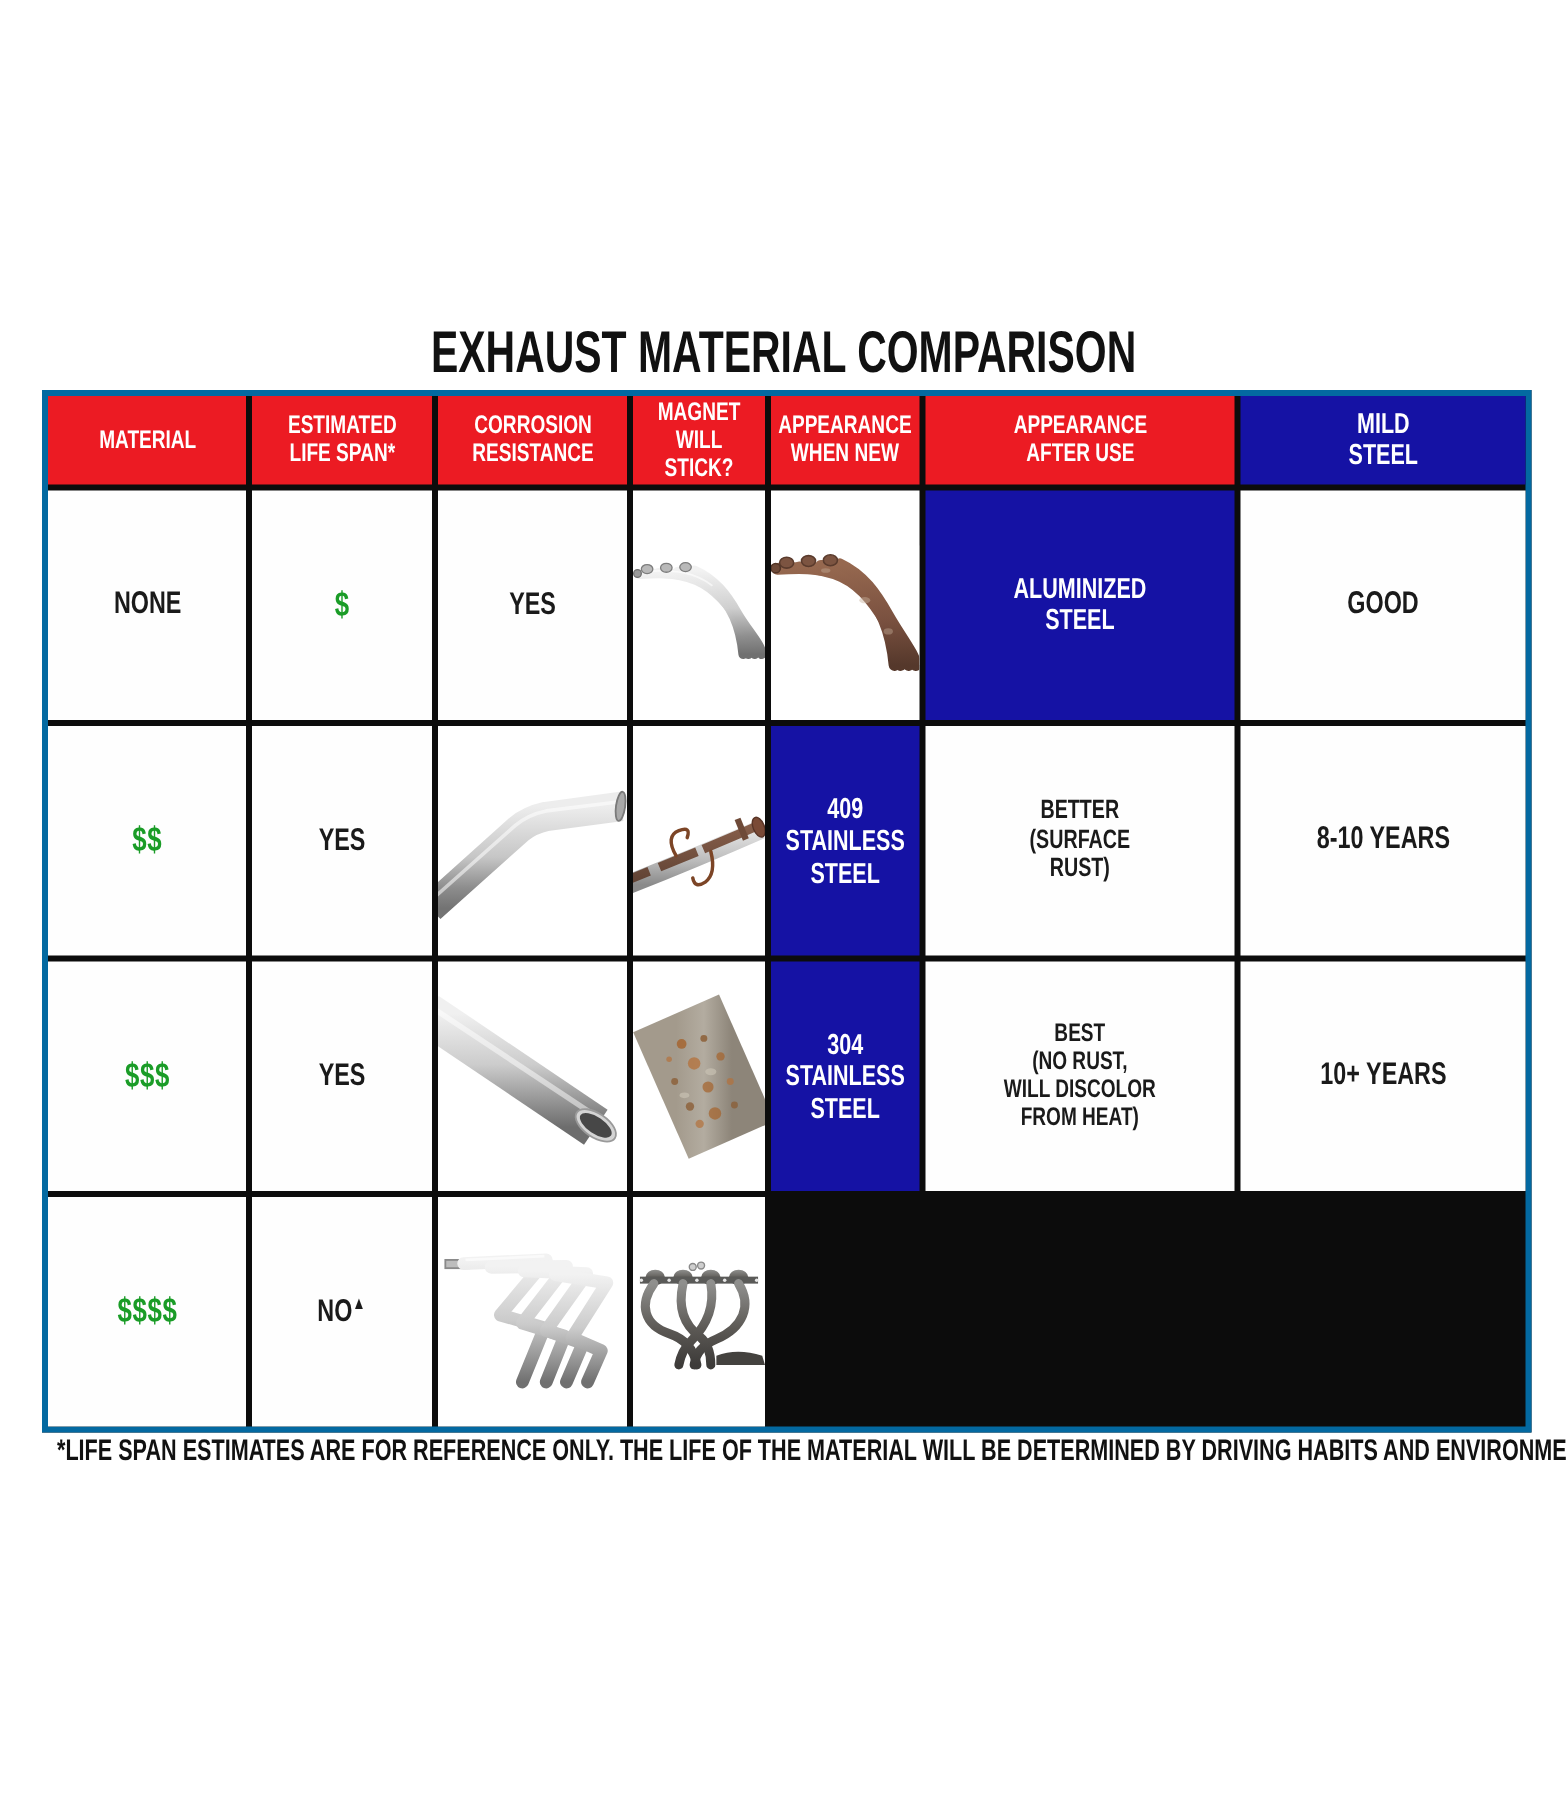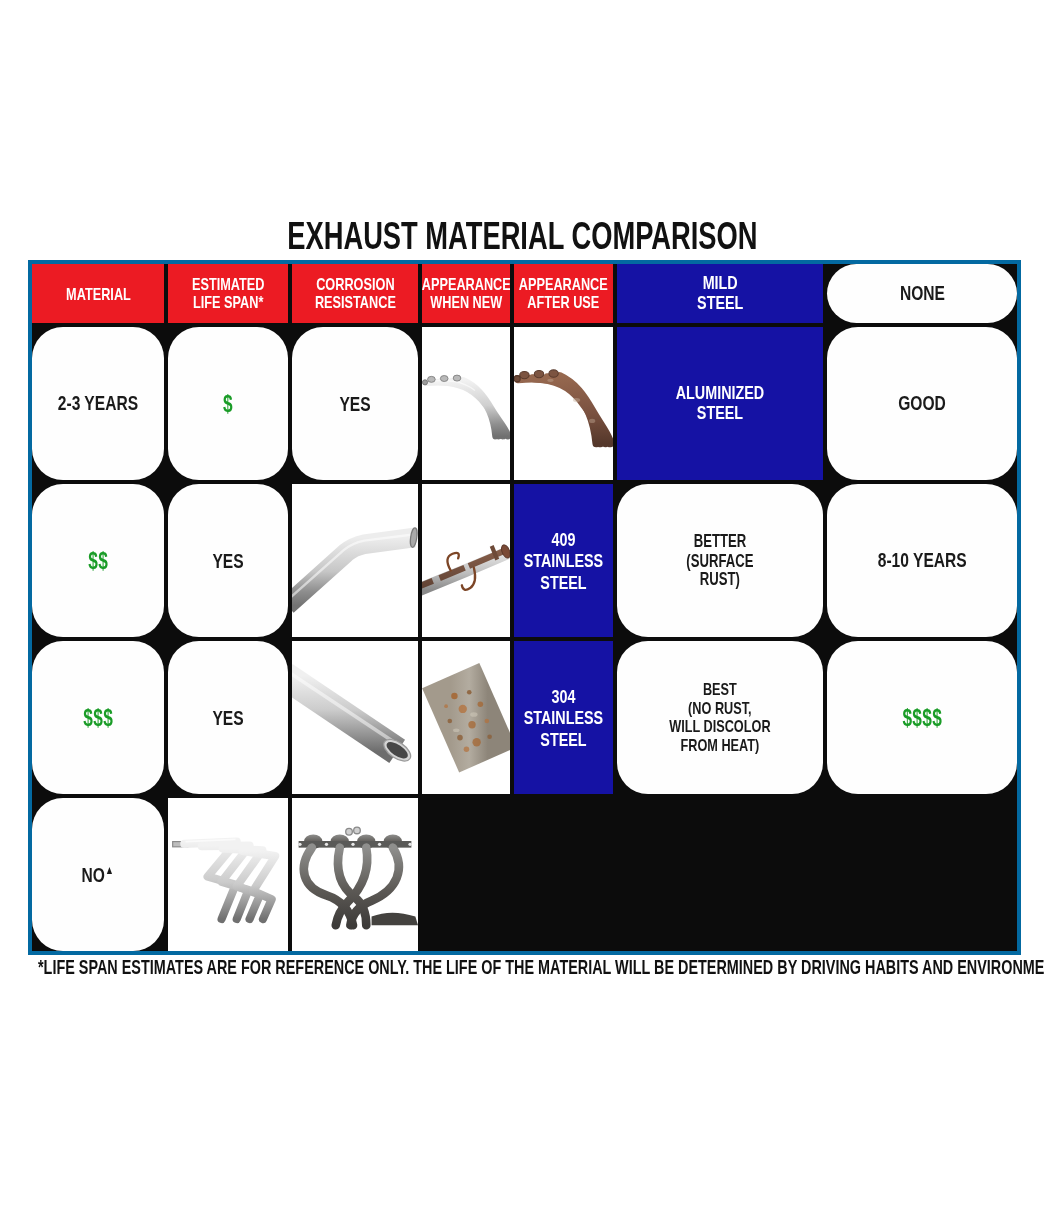--- a/index.html
+++ b/index.html
@@ -21,21 +21,21 @@
     width:985px;height:687px;
     border:4px solid #0369a1;background:#0c0c0c;
     display:grid;
     grid-template-columns:132px 120px 126px 88px 99px 206px 190px;
     grid-template-rows:59px 153px 153px 153px 153px;
     gap:4px;
   }
   .cell{display:flex;align-items:center;justify-content:center;text-align:center;overflow:hidden;}
   .hcell{background:#ec1b23;color:#ffffff;}
   .mcell{background:#1512a4;color:#ffffff;}
-  .dcell{background:#fefefe;color:#1a1a1a;border-radius:31px;}
+  .dcell{background:#fefefe;color:#1a1a1a;}
   .pcell{background:#ffffff;padding:0;}
   .pcell svg{display:block;width:100%;height:100%;}
   .cnd{
     display:inline-block;transform:scale(0.82,1.1);transform-origin:center center;
     white-space:pre-line;line-height:1.1;font-weight:700;
   }
   .htxt{font-size:15.5px;}
   .mtxt{font-size:17.5px;}
   .dtxt{font-size:19px;}
   .ctxt{font-size:21px;color:#1a9c27;letter-spacing:0.5px;}
@@ -63,37 +63,38 @@
     </div>
   <div class="cell hcell">
       <span class="cnd htxt">ESTIMATED
 LIFE SPAN*</span>
     </div>
   <div class="cell hcell">
       <span class="cnd htxt">CORROSION
 RESISTANCE</span>
     </div>
   <div class="cell hcell">
+      <span class="cnd htxt">MAGNET
+WILL STICK?</span>
+    </div>
+  <div class="cell hcell">
       <span class="cnd htxt">APPEARANCE
 WHEN NEW</span>
     </div>
   <div class="cell hcell">
       <span class="cnd htxt">APPEARANCE
 AFTER USE</span>
     </div>
 
   <div class="cell mcell">
       <span class="cnd mtxt">MILD
 STEEL</span>
     </div>
   <div class="cell dcell">
       <span class="cnd dtxt">NONE</span>
-    </div>
-  <div class="cell dcell">
-      <span class="cnd dtxt">2-3 YEARS</span>
     </div>
   <div class="cell dcell">
       <span class="cnd ctxt">$</span>
     </div>
   <div class="cell dcell">
       <span class="cnd dtxt"><span>YES</span><span class="sup"></span></span>
     </div>
   <div class="cell pcell">
     <svg viewBox="0 0 206 153" role="img" aria-label="new mild steel exhaust headers, shiny silver tubes">
       <defs>
@@ -259,20 +260,23 @@
   <div class="cell mcell">
       <span class="cnd mtxt">304
 STAINLESS
 STEEL</span>
     </div>
   <div class="cell dcell">
       <span class="cnd dtxt" style="font-size:15.5px;">BEST
 (NO RUST,
 WILL DISCOLOR
 FROM HEAT)</span>
+    </div>
+  <div class="cell dcell">
+      <span class="cnd dtxt">10+ YEARS</span>
     </div>
   <div class="cell dcell">
       <span class="cnd ctxt">$$$$</span>
     </div>
   <div class="cell dcell">
       <span class="cnd dtxt"><span>NO</span><span class="sup">▲</span></span>
     </div>
   <div class="cell pcell">
     <svg viewBox="0 0 206 153" role="img" aria-label="new 304 stainless steel headers, bright zigzag tubes">
       <defs>

